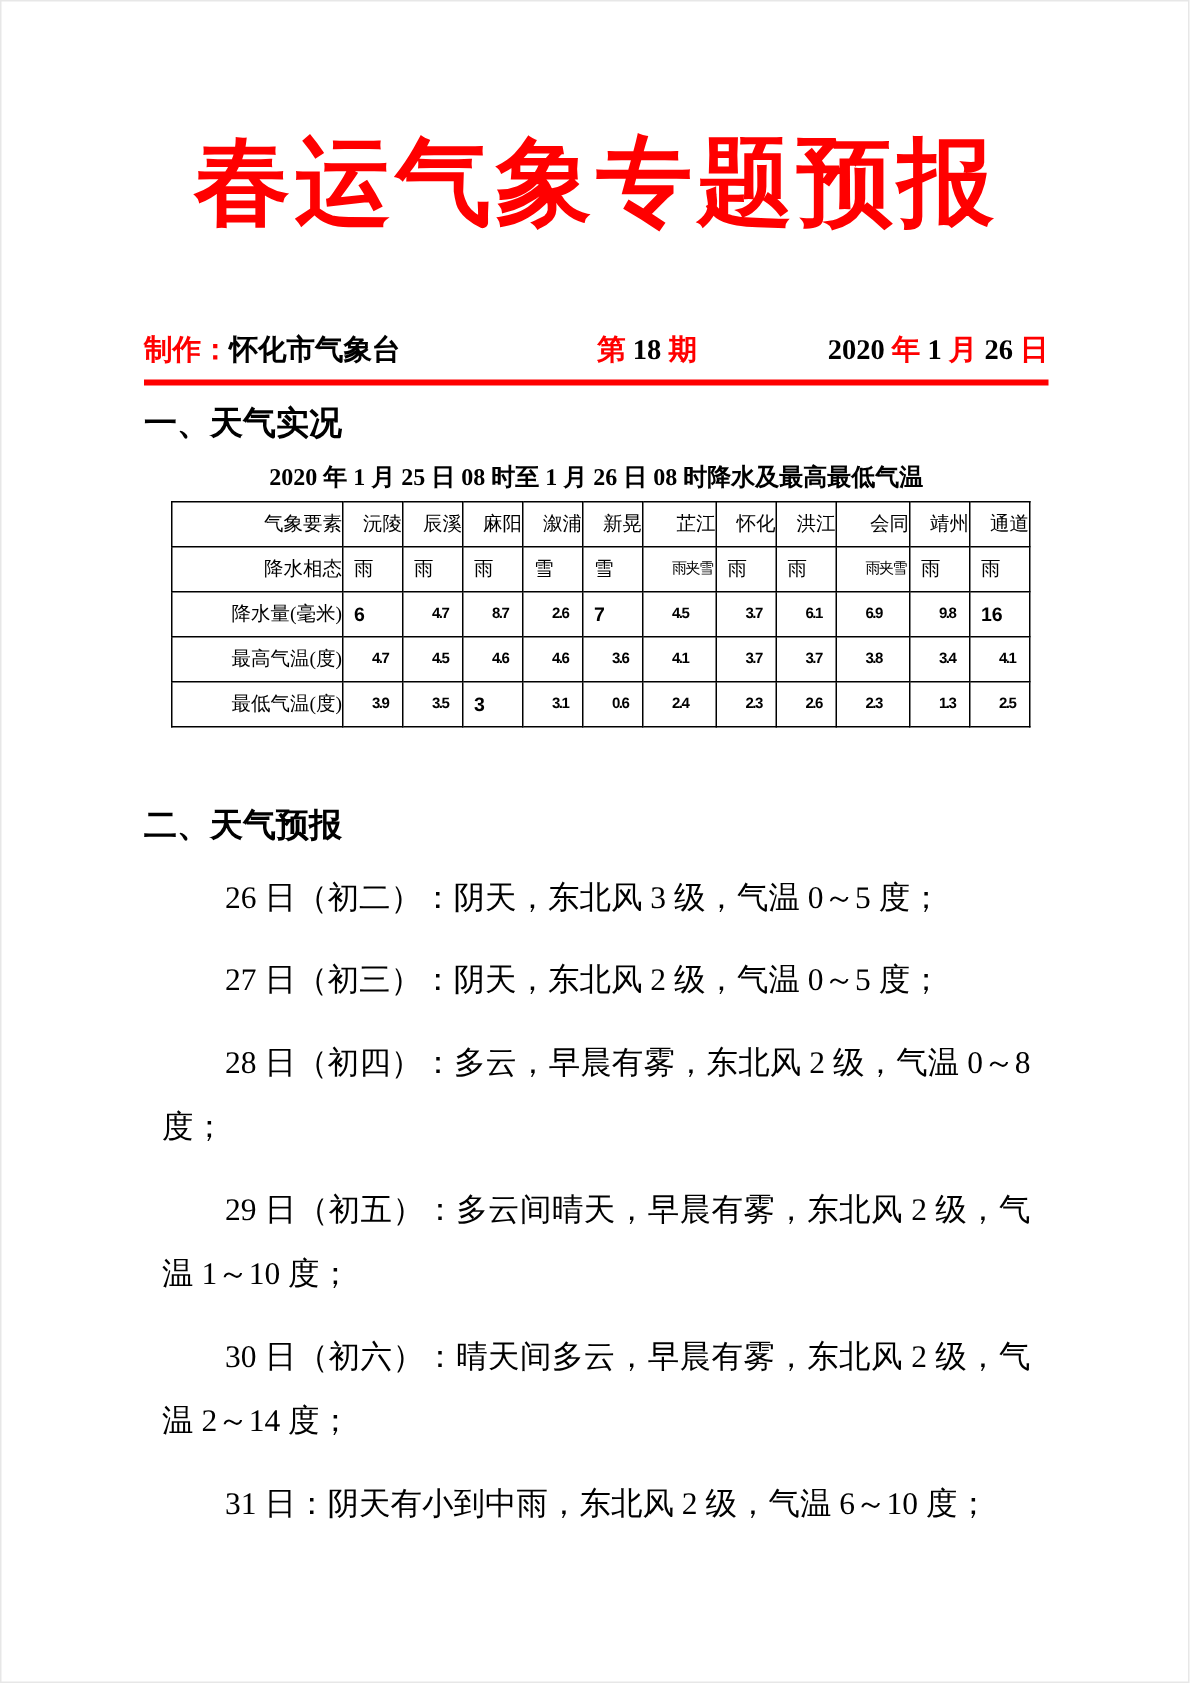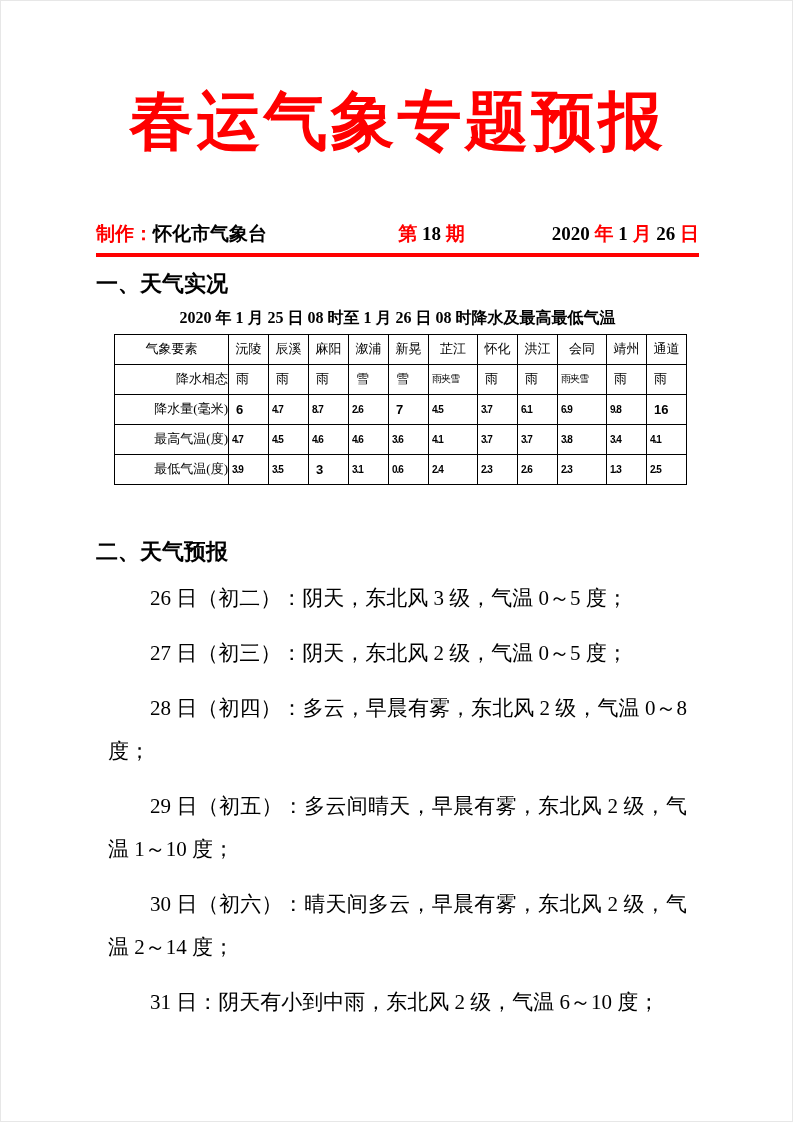--- a/index.html
+++ b/index.html
@@ -38,20 +38,21 @@
   .red{color:#ff0000;}
   .b{font-weight:bold;}
 
   .rule{height:4px;background:#ff0000;margin-top:7px;}
 
   .sec-heading{
     margin:0;
     font-size:22px;
     font-weight:bold;
     line-height:1.2;
+    font-family:Liberation Mono, monospace;
   }
   .sec-observed{margin-top:14px;}
   .sec-forecast{margin-top:54px;}
 
   .table-title{
     margin-top:10px;
     text-align:center;
     font-size:16px;
     font-weight:bold;
   }
@@ -64,35 +65,35 @@
   }
   table.obs th, table.obs td{
     border:1px solid #000;
     height:29px;
     font-size:13px;
     font-weight:normal;
     padding:0;
     overflow:hidden;
     white-space:nowrap;
   }
-  table.obs th{text-align:center;}
+  table.obs th{text-align:right;}
   table.obs td.lbl{text-align:right;}
   table.obs td.val{
     text-align:left;
     padding-left:7px;
   }
   table.obs td.num{
     font-family:"Liberation Sans","DejaVu Sans",sans-serif;
     font-weight:600;
     font-size:13px;
   }
   table.obs td.small{
     font-size:10px;
     letter-spacing:-1px;
-    padding-left:3px;
+    padding-left:19px;
   }
 
   .summary{
     margin:10px 0 0;
     font-size:21px;
     line-height:45px;
     text-align:justify;
     text-indent:42px;
   }
 

